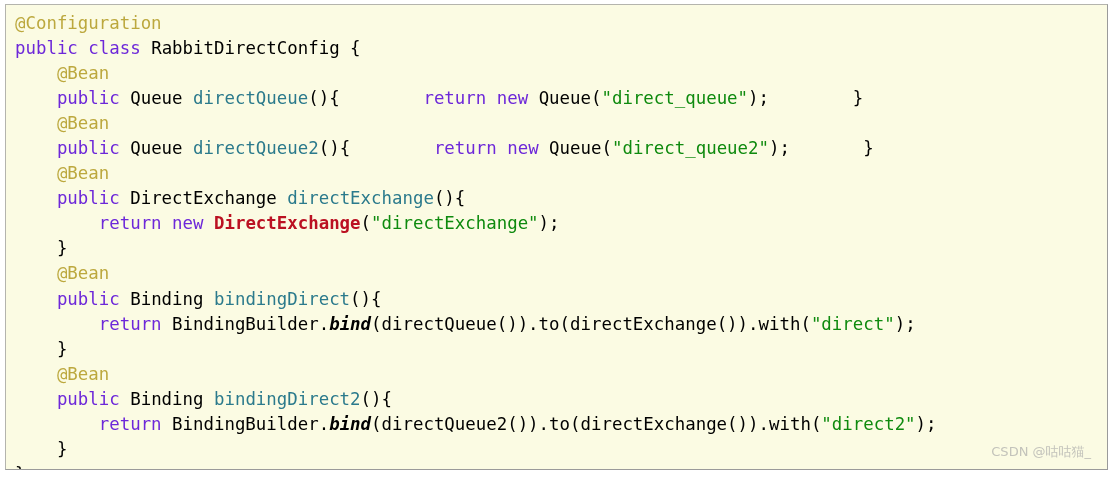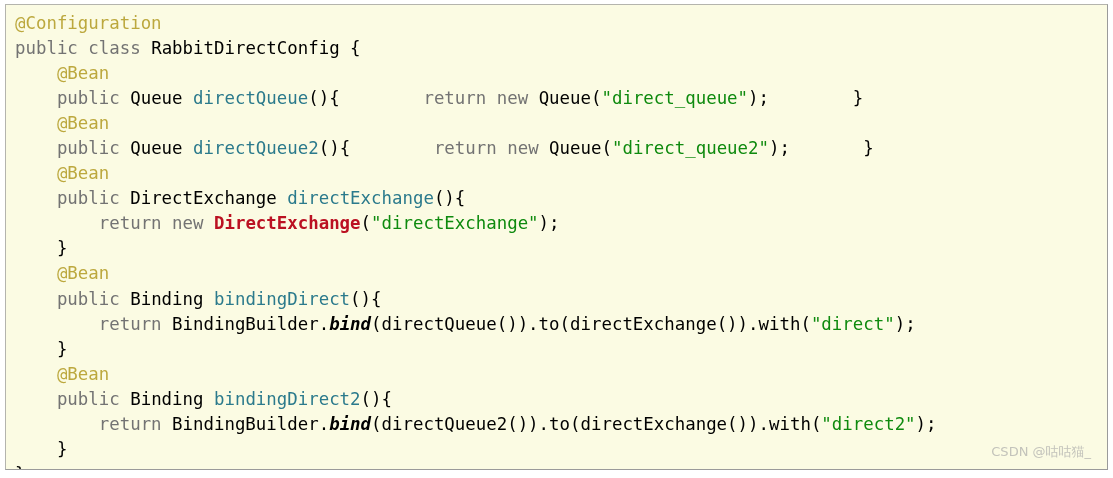--- a/index.html
+++ b/index.html
@@ -49,21 +49,21 @@
     line-height: 25.05px;
     letter-spacing: 0px;
     white-space: pre;
     color: #000000;
     -webkit-font-smoothing: antialiased;
   }
 
   .ln { display: block; height: 25.05px; white-space: pre; }
 
   
-  .kw   { color: #737373; text-align: center; }            
+  .kw   { color: #6d28d9; text-align: center; }            
   .ann  { color: #BCA83E; }            
   .typ  { color: #000000; margin-top: 12px; }            
   .mth  { color: #2B7A8C; }            
   .str  { color: #0E8A0E; }            
   .ctor { color: #BB1122; font-weight: bold; }  
   .it   { font-style: italic; font-weight: bold; }        
   .pl   { color: #000000; }            
 
   #watermark {
     position: absolute;

